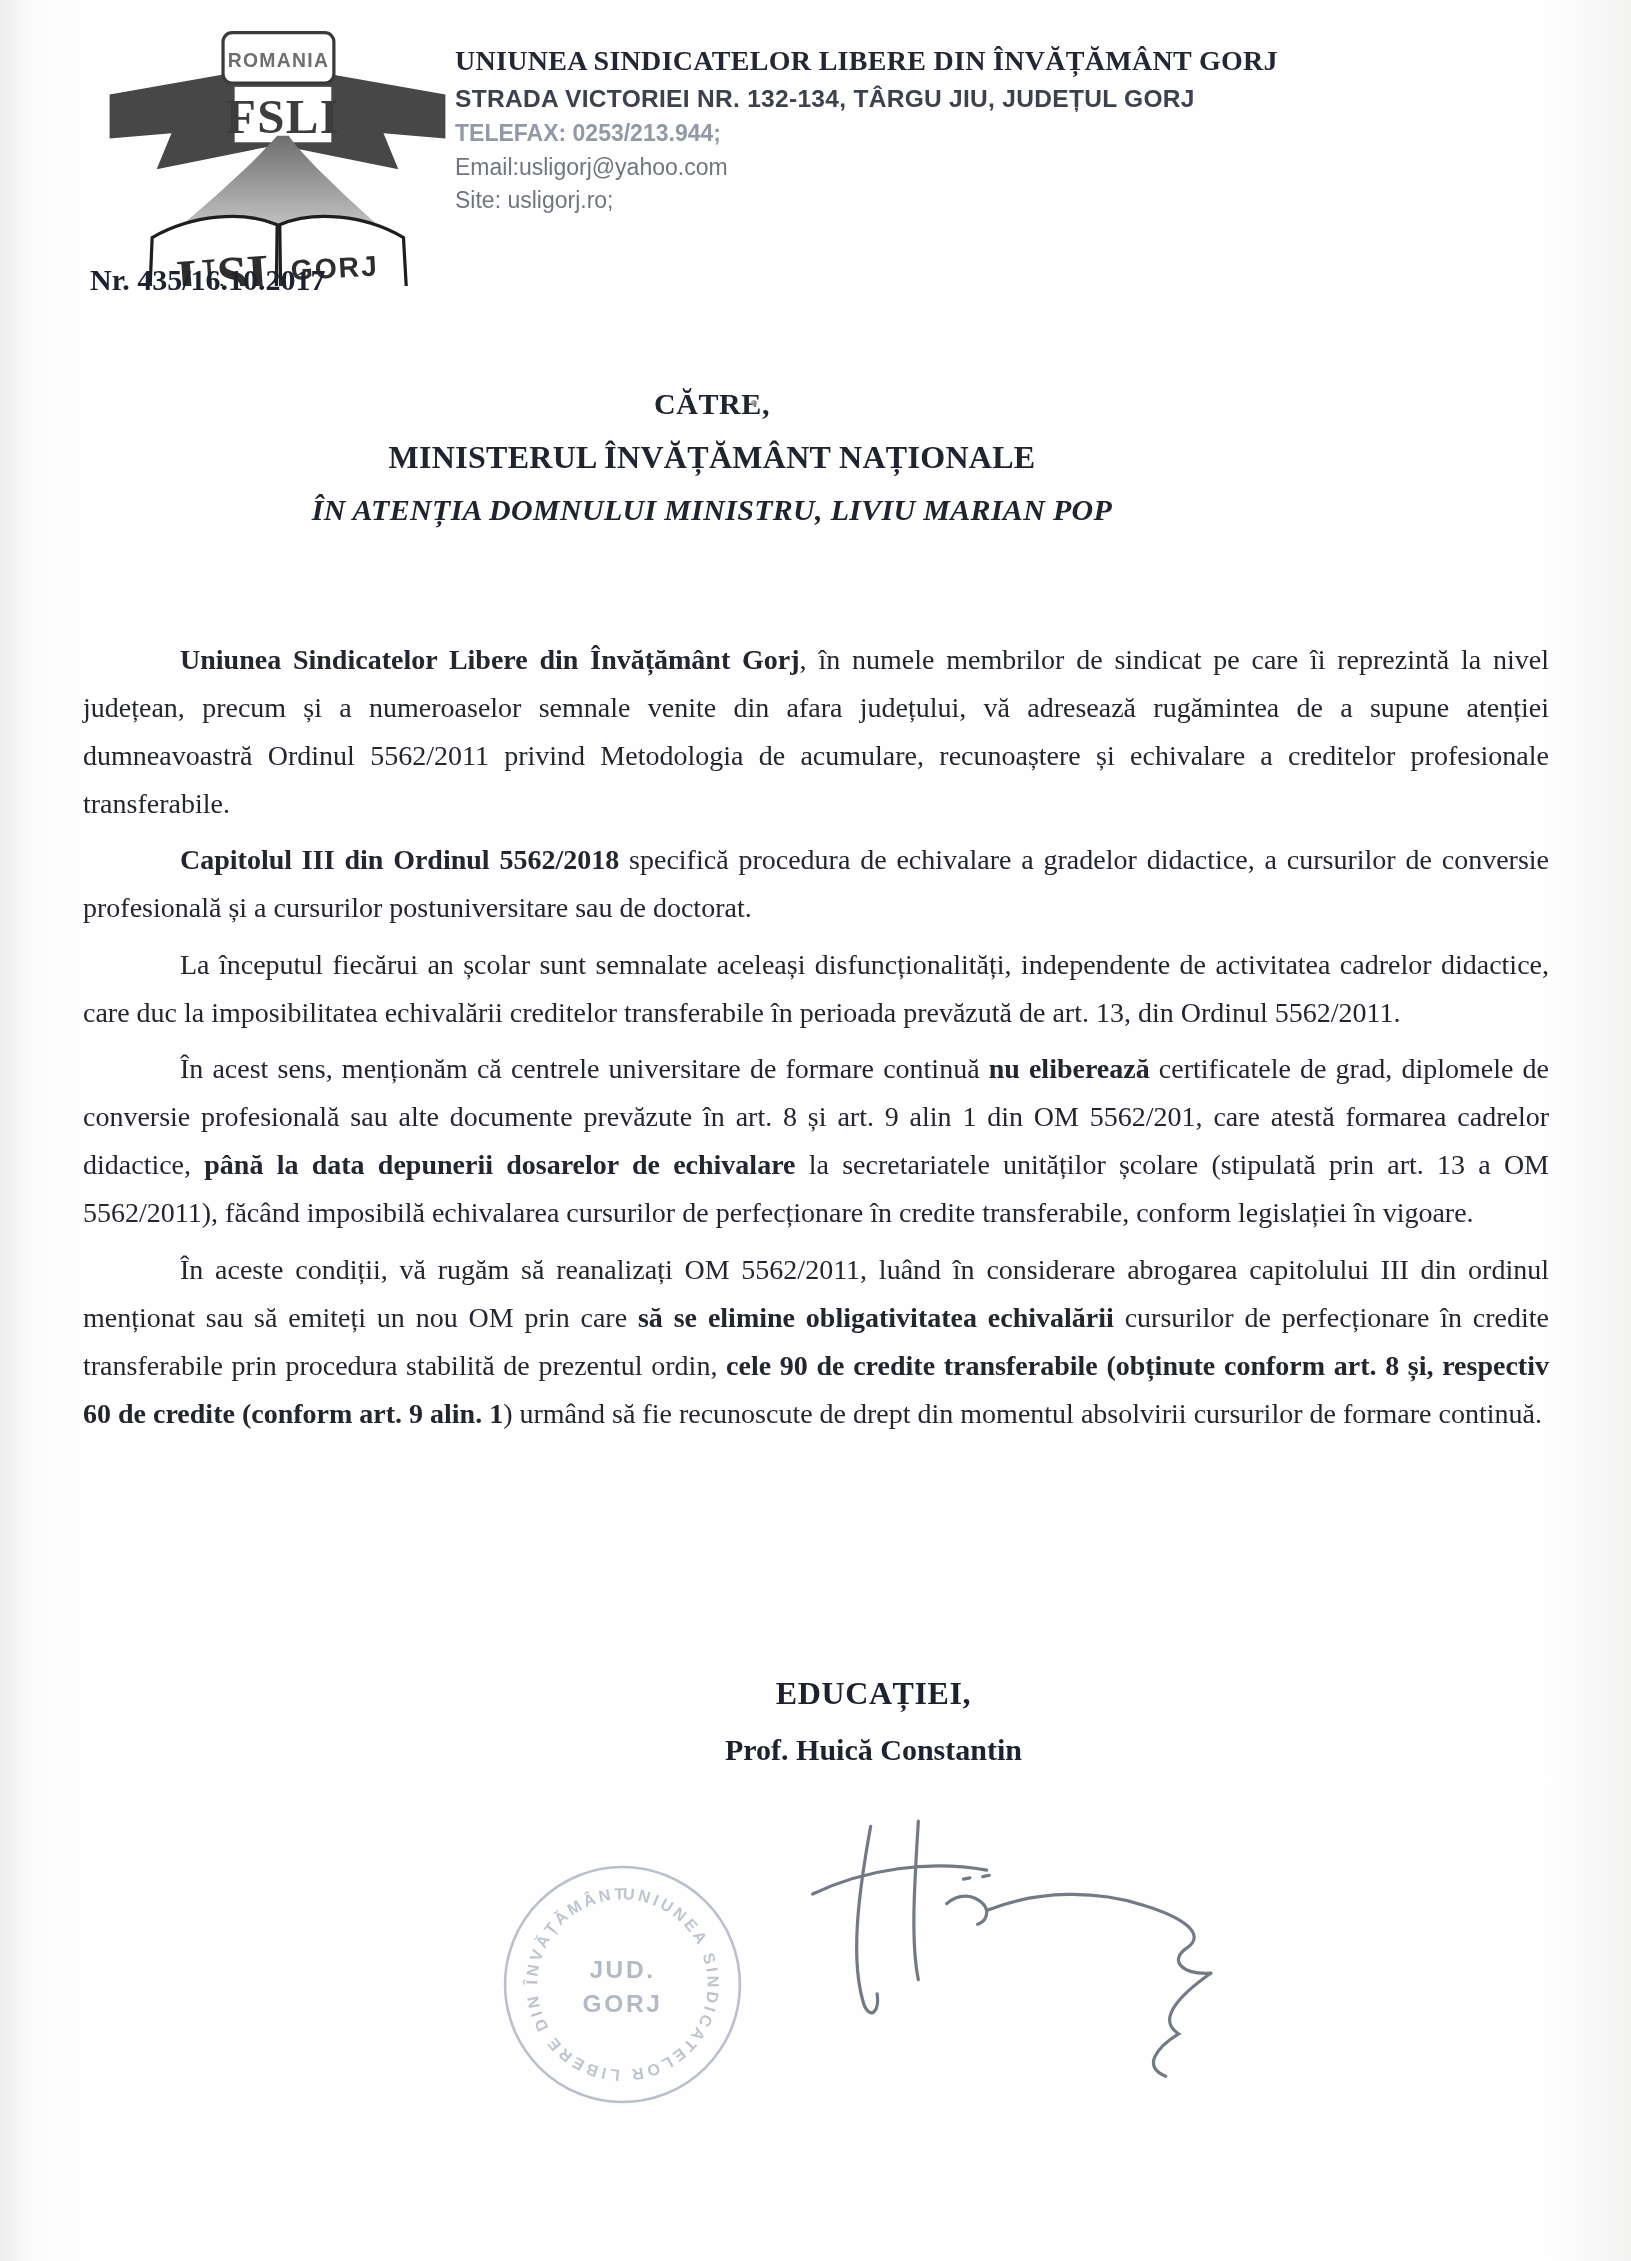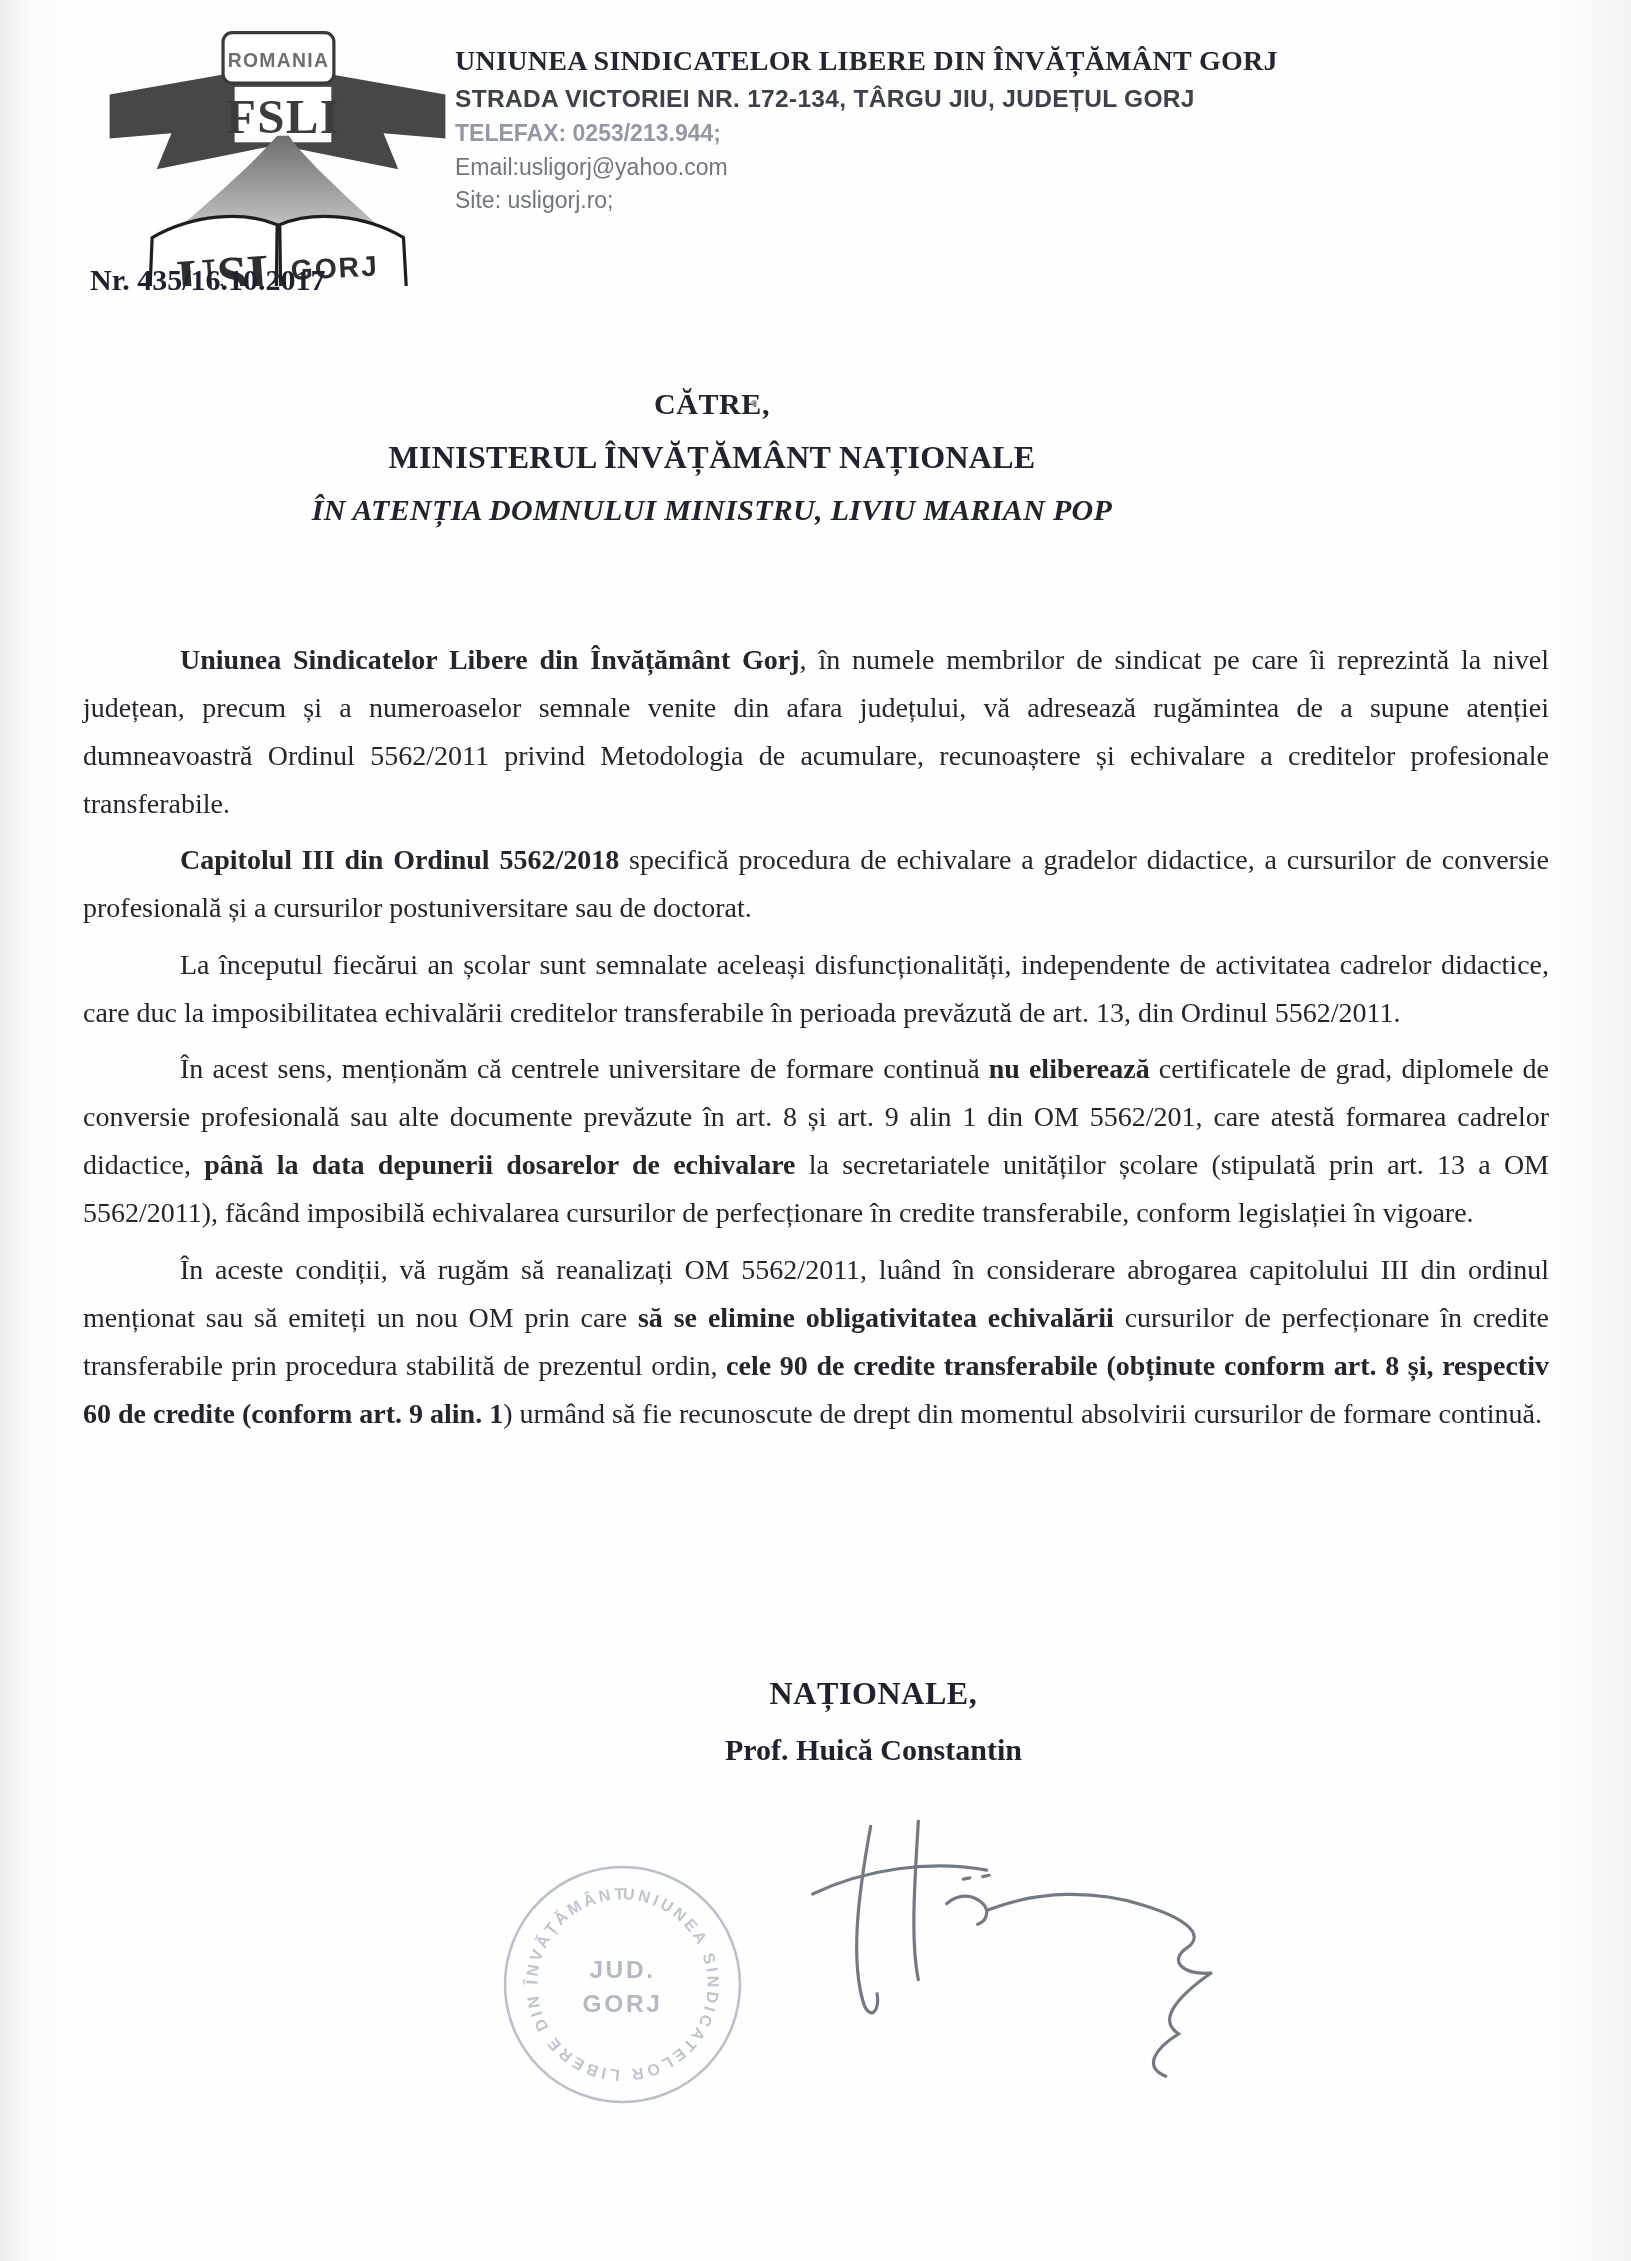--- a/index.html
+++ b/index.html
@@ -105,21 +105,21 @@
         <path d="M104,510 C180,490 252,494 284,516 C318,494 390,490 466,510" fill="none" stroke-width="4"></path>
         <path d="M262,522 L306,522 L300,545 L268,545 Z" fill="#222222" stroke="none"></path>
       </g>
       <text x="212" y="418" transform="rotate(-4 212 418)" font-family="Liberation Serif, serif" font-size="86" font-weight="700" fill="#2e2e2e" text-anchor="middle">USL</text>
       <text x="372" y="392" transform="rotate(-3 372 392)" font-family="Liberation Sans, sans-serif" font-size="44" font-weight="700" fill="#2e2e2e" text-anchor="middle" letter-spacing="3">GORJ</text>
     </svg>
   </div>
 
   <div class="header-text">
     <div class="org-name">UNIUNEA SINDICATELOR LIBERE DIN ÎNVĂȚĂMÂNT GORJ</div>
-    <div class="address">STRADA VICTORIEI NR. 172-134, TÂRGU JIU, JUDEȚUL GORJ</div>
+    <div class="address">STRADA VICTORIEI NR. 132-134, TÂRGU JIU, JUDEȚUL GORJ</div>
     <div class="telefax">TELEFAX: 0253/213.944;</div>
     <div class="email">Email:usligorj@yahoo.com</div>
     <div class="site">Site: usligorj.ro;</div>
   </div>
 
   <div class="ref-number">Nr. 435/16.10.2017</div>
 
   <div class="recipient">
     <div class="scan-dot"></div>
     <div class="salutation">CĂTRE,</div>
@@ -129,21 +129,21 @@
 
   <div class="body-text">
       <p><b>Uniunea Sindicatelor Libere din Învățământ Gorj</b><span>, în numele membrilor de sindicat pe care îi reprezintă la nivel județean, precum și a numeroaselor semnale venite din afara județului, vă adresează rugămintea de a supune atenției dumneavoastră Ordinul 5562/2011 privind Metodologia de acumulare, recunoaștere și echivalare a creditelor profesionale transferabile.</span></p>
       <p><b>Capitolul III din Ordinul 5562/2018</b><span> specifică procedura de echivalare a gradelor didactice, a cursurilor de conversie profesională și a cursurilor postuniversitare sau de doctorat.</span></p>
       <p><span>La începutul fiecărui an școlar sunt semnalate aceleași disfuncționalități, independente de activitatea cadrelor didactice, care duc la imposibilitatea echivalării creditelor transferabile în perioada prevăzută de art. 13, din Ordinul 5562/2011.</span></p>
       <p><span>În acest sens, menționăm că centrele universitare de formare continuă </span><b>nu eliberează</b><span> certificatele de grad, diplomele de conversie profesională sau alte documente prevăzute în art. 8 și art. 9 alin 1 din OM 5562/201, care atestă formarea cadrelor didactice, </span><b>până la data depunerii dosarelor de echivalare</b><span> la secretariatele unităților  școlare (stipulată prin art. 13 a OM  5562/2011), făcând imposibilă echivalarea cursurilor de perfecționare în credite transferabile, conform legislației în vigoare.</span></p>
       <p><span>În aceste condiții, vă rugăm să reanalizați OM 5562/2011, luând în considerare abrogarea capitolului III din ordinul menționat sau să emiteți  un nou OM prin care </span><b>să se elimine obligativitatea echivalării</b><span> cursurilor de perfecționare în credite transferabile  prin procedura stabilită de prezentul ordin, </span><b>cele 90 de credite transferabile (obținute conform art. 8 și, respectiv 60 de credite (conform art. 9 alin. 1</b><span>) urmând să fie recunoscute de drept din momentul absolvirii cursurilor de formare continuă.</span></p>
     </div>
 
   <div class="sig-block">
-    <div class="sig-title">NAȚIONALE,</div>
+    <div class="sig-title">EDUCAȚIEI,</div>
     <div class="sig-name">Prof. Huică Constantin</div>
   </div>
 
   <div class="stamp">
     <svg width="265" height="271" viewBox="0 0 410 420">
       <circle cx="205" cy="210" r="182" fill="none" stroke="#a3acba" stroke-width="4"></circle>
       <path id="ringPath" d="M205,78 a132,132 0 1,1 -0.2,0" fill="none"></path>
       <text font-family="Liberation Sans, sans-serif" font-size="25" font-weight="700" fill="#a9b1be" letter-spacing="5">
         <textPath href="#ringPath" startOffset="0">UNIUNEA SINDICATELOR LIBERE DIN ÎNVĂȚĂMÂNT</textPath>
       </text>

